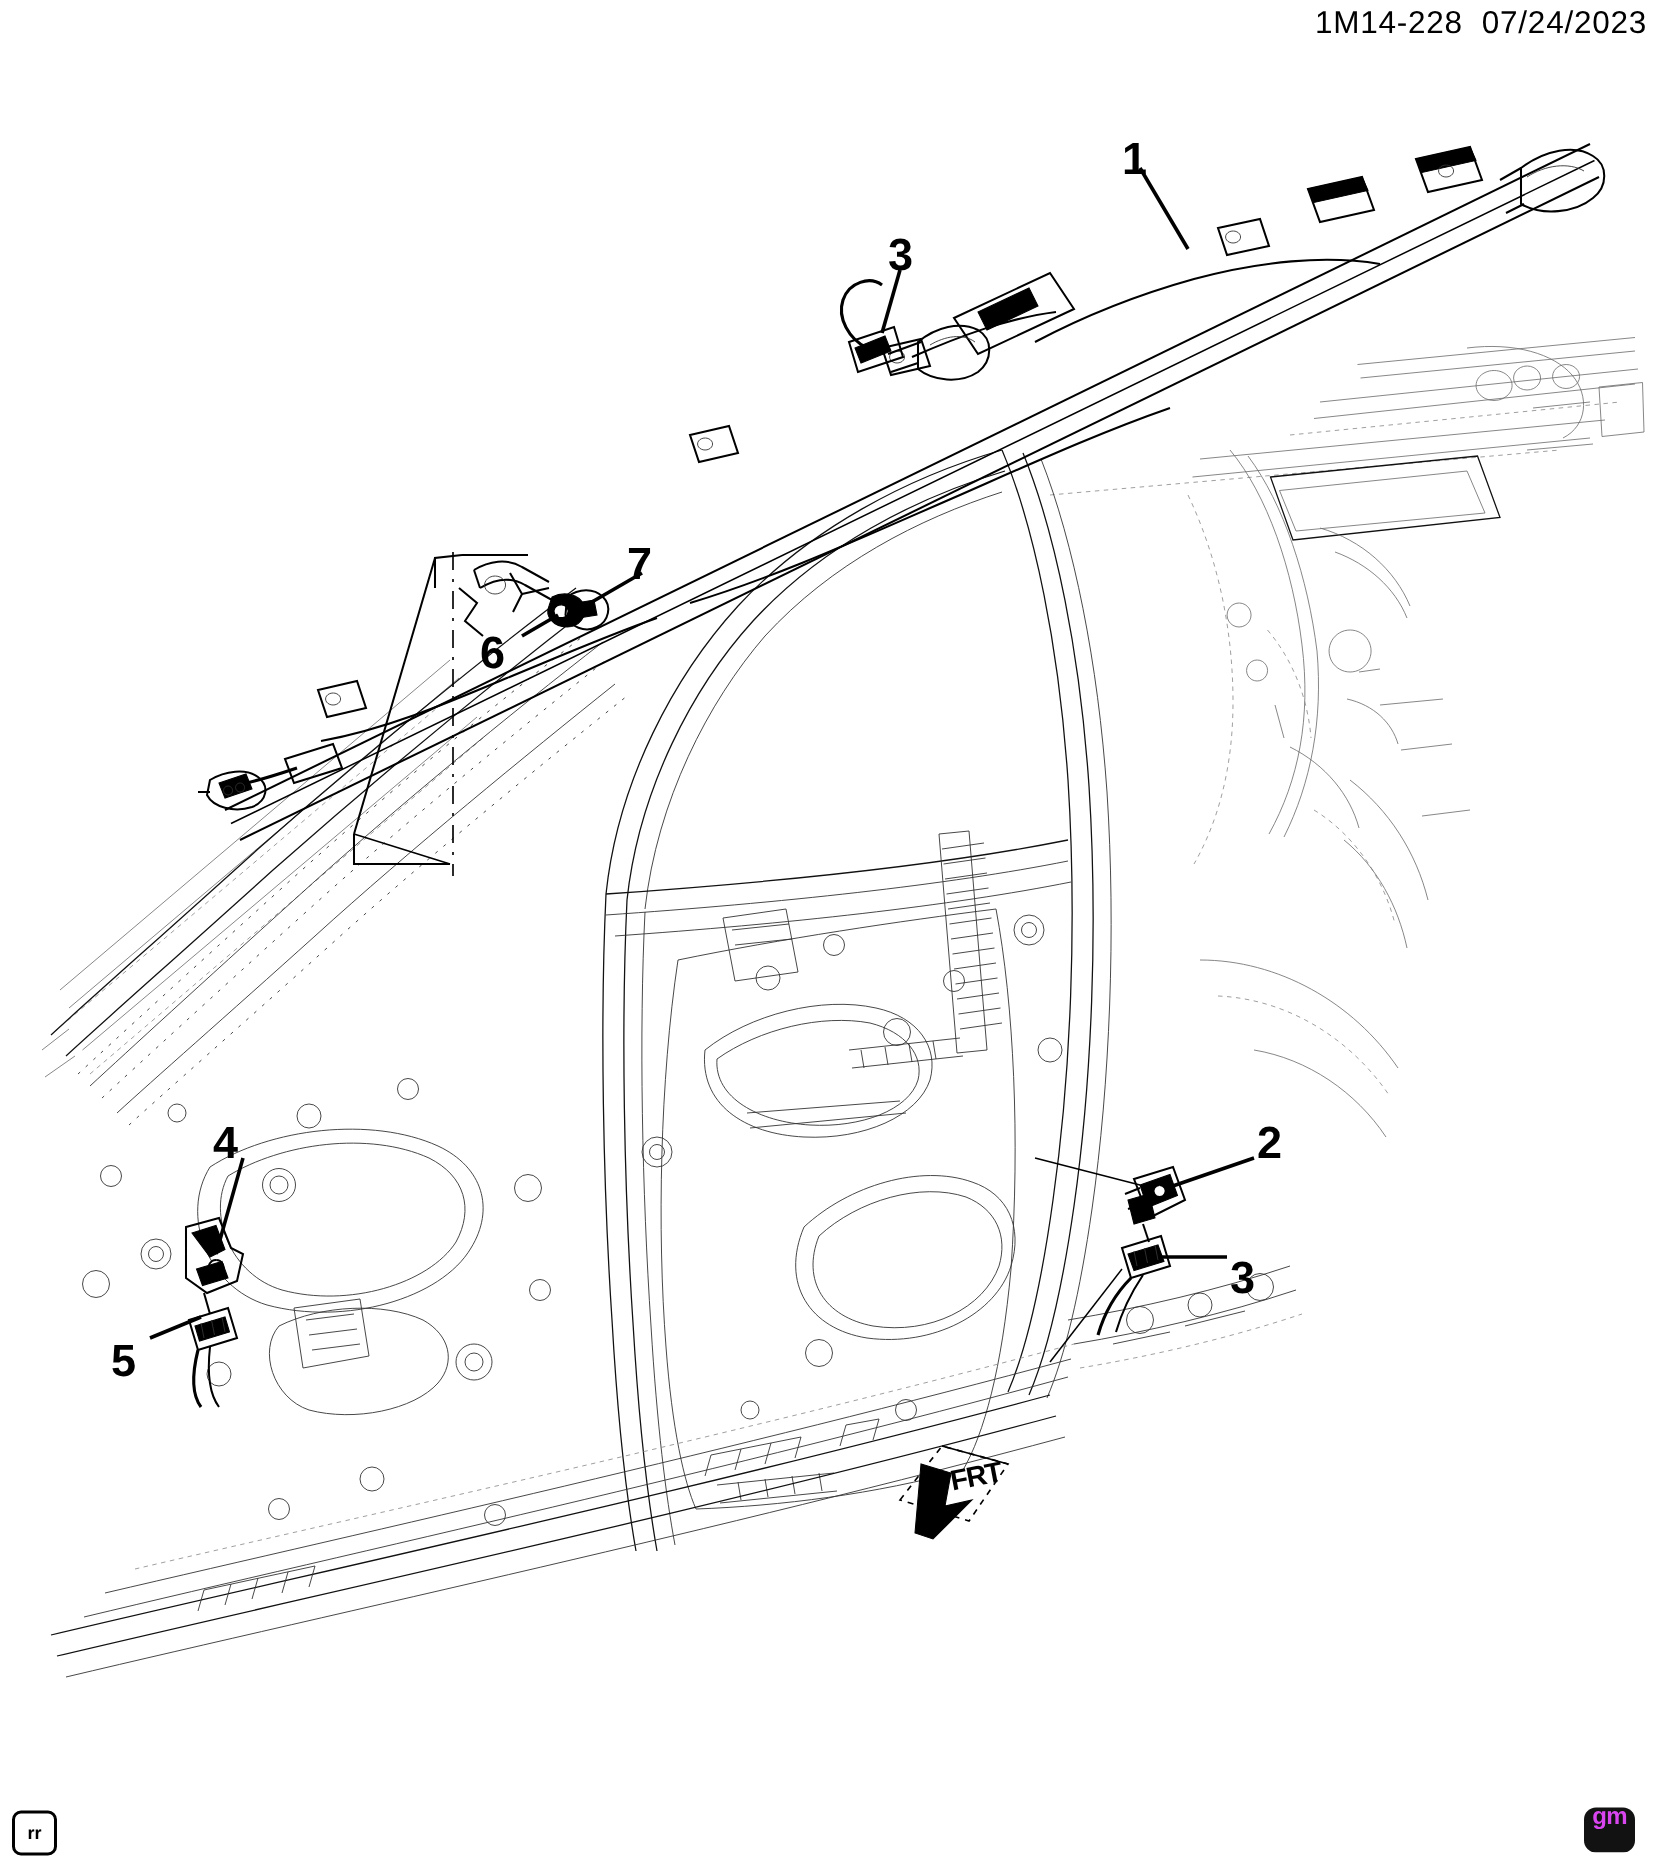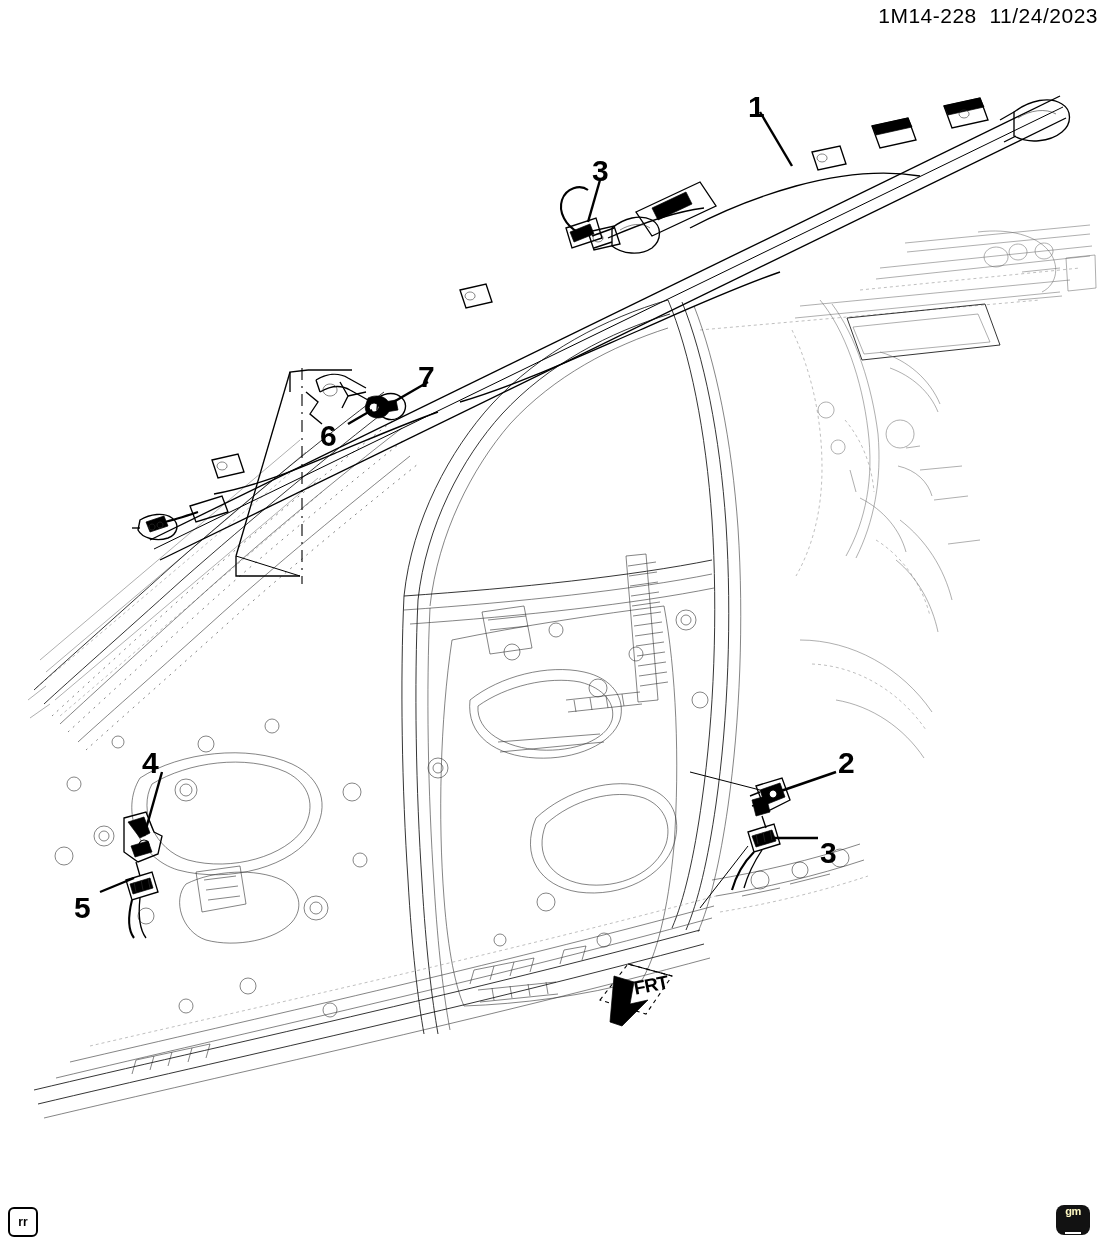--- a/index.html
+++ b/index.html
@@ -23,21 +23,21 @@
     width:26px;height:26px;border:2.5px solid #000;border-radius:6px;
     display:flex;align-items:center;justify-content:center;
     font-size:12px;font-weight:bold;line-height:1;
   }
   .gmlogo{
     position:absolute;left:1056px;top:1205px;
     width:34px;height:30px;background:#121212;border-radius:8px;
     display:flex;align-items:center;justify-content:center;
   }
   .gmlogo span{
-    color:#fef9c3;font-size:11px;font-weight:bold;line-height:1;
+    color:#d946ef;font-size:16px;font-weight:bold;line-height:1;
     letter-spacing:-.5px;
     border-bottom:2.5px solid #fff;padding-bottom:15px;
     font-family:"Liberation Sans","DejaVu Sans",sans-serif;
   }
 
   
   .callout{
     position:absolute;font-size:30px;font-weight:bold;line-height:1;
     font-family:"Liberation Sans","DejaVu Sans",sans-serif;
   }
@@ -59,21 +59,21 @@
   .med{fill:none;stroke:#000;stroke-width:1.35;}
   .leader{fill:none;stroke:#000;stroke-width:2.4;}
   .blk{fill:#000;stroke:#000;stroke-width:.7;}
   .wht{fill:#fff;stroke:#000;stroke-width:1.2;}
 </style>
 </head>
 <body>
 
 <div id="sheet">
 
-  <div class="hdr">1M14-228  11/24/2023</div>
+  <div class="hdr">1M14-228  07/24/2023</div>
 
   <svg width="1108" height="1241" viewBox="0 0 1108 1241" style="position:absolute;left:0;top:0;">
 
     <g shape-rendering="geometricPrecision">
 
       <path class="ghost" d="M905 243 L1090 225"></path>
       <path class="ghost" d="M907 252 L1090 234"></path>
       <path class="ghost" d="M880 268 L1092 246"></path>
       <path class="ghost" d="M876 279 L1090 256"></path>
       <path class="ghostd" d="M860 290 L1080 268"></path>

